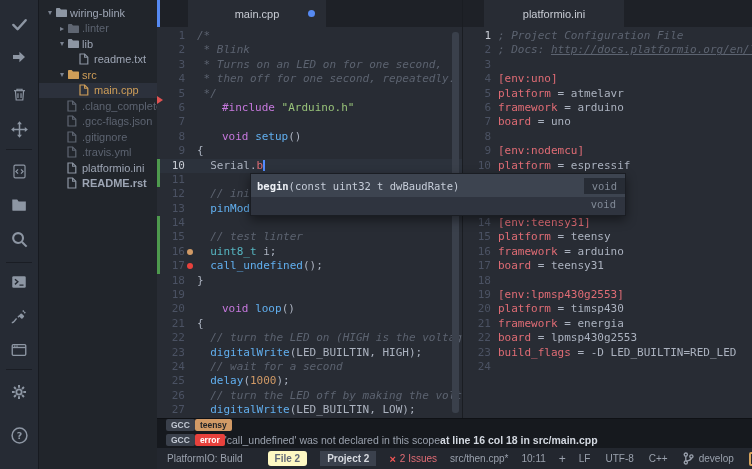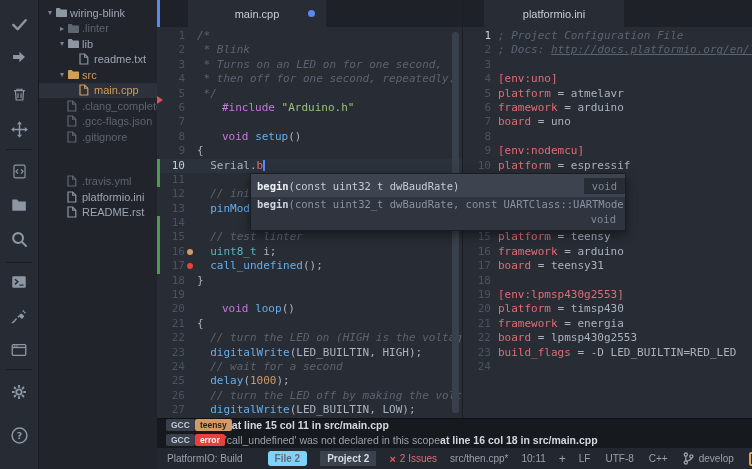--- a/index.html
+++ b/index.html
@@ -71,21 +71,21 @@
   .diag-row{display:flex;align-items:flex-start;height:15px;padding-left:9px;font-size:10.5px;white-space:nowrap;}
   .badge{border-radius:2px;font-size:8.5px;font-weight:bold;padding:1px 5px;line-height:10px;}
   .b-tool{background:#3a404b;color:#c3c9d4;}
   .b-warn{background:#d19a66;color:#1e2126;}
   .b-err{background:#e8413c;color:#ffffff;}
   .d-msg{color:#9aa1ad;}
   .d-loc{color:#d3d8e0;font-weight:bold;}
   
   .statusbar{position:absolute;left:157px;right:0;top:448px;height:21px;background:#23272f;z-index:30;
              display:flex;align-items:center;gap:13px;padding-left:10px;font-size:10px;color:#9aa1ad;white-space:nowrap;}
-  .sb-badge-file{background:#7dd3fc;color:#636b78;padding:2px 7px;border-radius:3px;font-weight:bold;}
+  .sb-badge-file{background:#fef9c3;color:#636b78;padding:2px 7px;border-radius:3px;font-weight:bold;}
   .sb-badge-proj{background:#3b414d;color:#d7dae0;padding:2px 7px;border-radius:0;font-weight:bold;}
   .sb-issues{display:flex;align-items:center;gap:4px;color:#e06c75;}
   .sb-x{color:#f25555;font-weight:bold;font-size:11px;}
   .sb-right{margin-left:auto;display:flex;align-items:center;gap:15px;padding-right:10px;}
   .sb-git{display:flex;align-items:center;gap:5px;}
   .sb-diff{display:flex;align-items:center;gap:5px;color:#d6a35c;font-weight:bold;}
   .diffbox{position:relative;width:10px;height:10px;border:2px solid #d6a35c;border-radius:2px;}
   .diffbox::after{content:'';position:absolute;left:3px;top:3px;width:4px;height:4px;background:#d6a35c;}
   .plus{font-size:12px;}
 </style>
@@ -256,41 +256,41 @@
       <div class="tree-row" style="padding-left: 18px;">
         <span class="chev"></span>
         <span class="ticon">
           <svg width="10" height="12" viewBox="0 0 10 12">
             <path d="M1 1 h4.6 l3.2 3.2 V11 H1 z" fill="none" stroke="#5f6672" stroke-width="1.2"></path>
             <path d="M5.6 1 v3.2 h3.2" fill="none" stroke="#5f6672" stroke-width="1.1"></path>
           </svg>
         </span>
         <span class="tl-dim">.gitignore</span>
       </div>
-      <div class="tree-row" style="padding-left: 18px; margin-top: 29px;">
+      <div class="tree-row" style="padding-left: 18px;">
         <span class="chev"></span>
         <span class="ticon">
           <svg width="10" height="12" viewBox="0 0 10 12">
             <path d="M1 1 h4.6 l3.2 3.2 V11 H1 z" fill="none" stroke="#5f6672" stroke-width="1.2"></path>
             <path d="M5.6 1 v3.2 h3.2" fill="none" stroke="#5f6672" stroke-width="1.1"></path>
           </svg>
         </span>
         <span class="tl-dim">.travis.yml</span>
       </div>
       <div class="tree-row" style="padding-left: 18px;">
         <span class="chev"></span>
         <span class="ticon">
           <svg width="10" height="12" viewBox="0 0 10 12">
             <path d="M1 1 h4.6 l3.2 3.2 V11 H1 z" fill="none" stroke="#8d96a3" stroke-width="1.2"></path>
             <path d="M5.6 1 v3.2 h3.2" fill="none" stroke="#8d96a3" stroke-width="1.1"></path>
           </svg>
         </span>
         <span class="tl-normal">platformio.ini</span>
       </div>
-      <div class="tree-row" style="padding-left: 18px;">
+      <div class="tree-row" style="padding-left: 18px; font-weight: bold;">
         <span class="chev"></span>
         <span class="ticon">
           <svg width="10" height="12" viewBox="0 0 10 12">
             <path d="M1 1 h4.6 l3.2 3.2 V11 H1 z" fill="none" stroke="#8d96a3" stroke-width="1.2"></path>
             <path d="M5.6 1 v3.2 h3.2" fill="none" stroke="#8d96a3" stroke-width="1.1"></path>
           </svg>
         </span>
         <span class="tl-normal">README.rst</span>
       </div>
     </div>
@@ -369,30 +369,28 @@
       <div class="line"><span class="lnum">24</span><span class="ltext"></span></div>
     </div>
 </div>
 
 <div class="ac-popup">
   <div class="ac-row1">
     <span class="ac-sig"><b>begin</b><span>(const uint32_t dwBaudRate)</span></span>
     <span class="ac-ret">void</span>
   </div>
   <div class="ac-row2">
-    <div class="ac-sig"><b>begin</b><span>(const uint32_t dwBaudRate, const UARTClass::UARTMode</span></div>
     <div class="ac-ret2">void</div>
   </div>
 </div>
 
 <div class="diag">
   <div class="diag-row">
     <span class="badge b-tool">GCC</span>
     <span class="badge b-warn">teensy</span>
-    <span class="d-loc">at line 15 col 11 in src/main.cpp</span>
   </div>
   <div class="diag-row">
     <span class="badge b-tool">GCC</span>
     <span class="badge b-err">error</span>
     <span class="d-msg">'call_undefined' was not declared in this scope</span>
     <span class="d-loc">at line 16 col 18 in src/main.cpp</span>
   </div>
 </div>
 
 <div class="statusbar">

